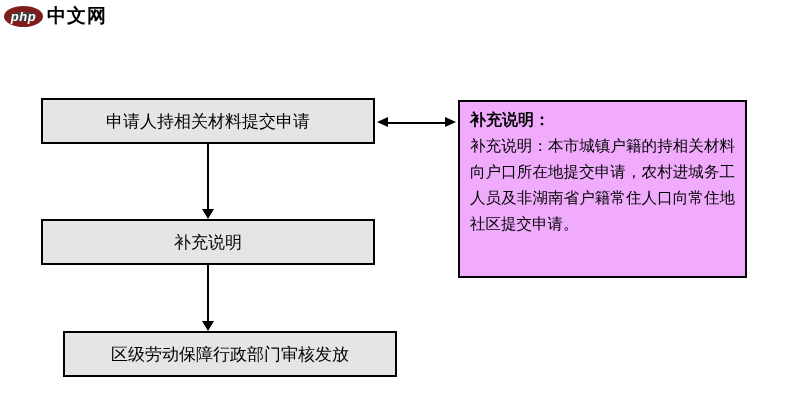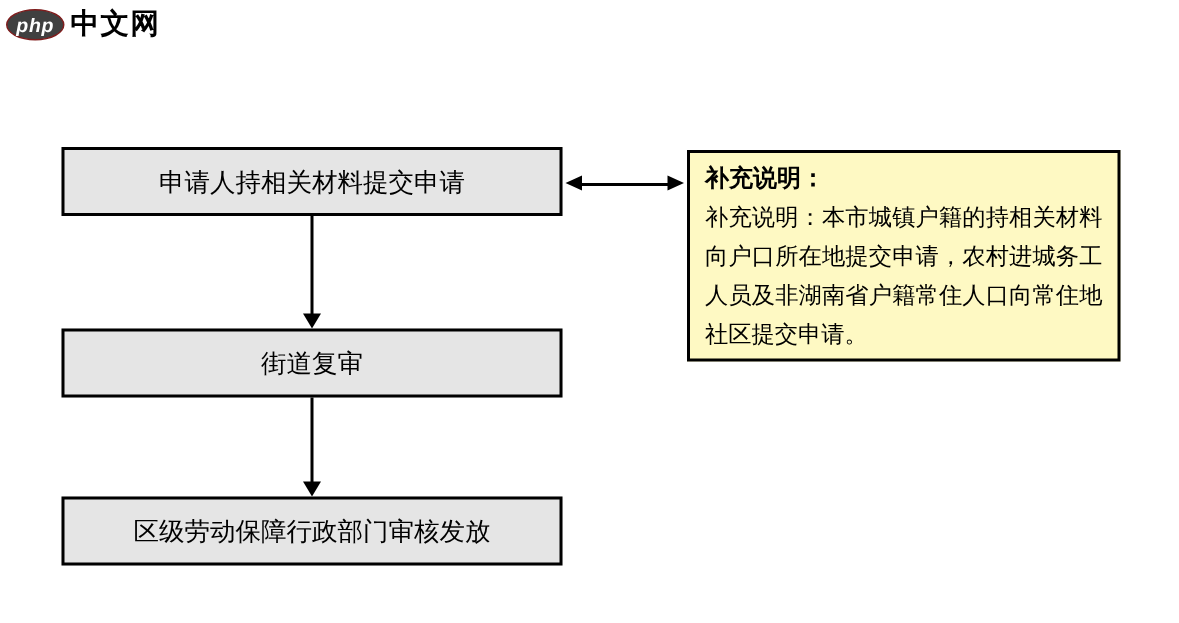--- a/index.html
+++ b/index.html
@@ -18,21 +18,21 @@
 
   
   .logo {
     position: absolute; left: 4px; top: 3px;
     display: flex; align-items: center; gap: 4px;
   }
   .logo-ellipse {
     display: flex; align-items: center; justify-content: center;
     width: 39px; height: 21px;
     background: #404040;
-    border: 1px solid #7f1d1d;
+    border: 6px solid #7f1d1d;
     border-radius: 50%;
     color: #ffffff;
     font-size: 13px; font-weight: bold; font-style: italic;
     letter-spacing: 0.5px;
   }
   .logo-text {
     font-size: 19px; font-weight: bold; color: #000000;
     letter-spacing: 1px;
   }
 
@@ -50,28 +50,28 @@
     position: absolute;
     left: 41px; width: 334px; height: 46px;
     border: 2px solid #000000;
     background: #e5e5e5;
     display: flex; align-items: center; justify-content: center;
     font-size: 17px;
     color: #000000;
   }
   .step1 { top: 98px; }
   .step2 { top: 219px; }
-  .step3 { top: 331px; }
+  .step3 { top: 331px; margin-left: 22px; }
 
   
   .note-box {
     position: absolute;
-    left: 458px; top: 100px; width: 289px; height: 141px;
+    left: 458px; top: 100px; width: 289px; height: 178px;
     border: 2px solid #000000;
-    background: #fef9c3;
+    background: #f0abfc;
     padding: 5px 10px 5px 10px;
     font-size: 15.5px; line-height: 26px;
     color: #000000;
   }
   .note-heading { font-weight: bold; font-size: 16px; }
   .note-body { text-align: justify; }
 
   
   .v-arrow { position: absolute; width: 12px; }
   .v-arrow .shaft {
@@ -129,21 +129,21 @@
   <div class="flow-box step1">
     <span>申请人持相关材料提交申请</span>
   </div>
 
   <div class="v-arrow v-arrow1">
     <span class="shaft"></span>
     <span class="head"></span>
   </div>
 
   <div class="flow-box step2">
-    <span>街道复审</span>
+    <span>补充说明</span>
   </div>
 
   <div class="v-arrow v-arrow2">
     <span class="shaft"></span>
     <span class="head"></span>
   </div>
 
   <div class="flow-box step3">
     <span>区级劳动保障行政部门审核发放</span>
   </div>

